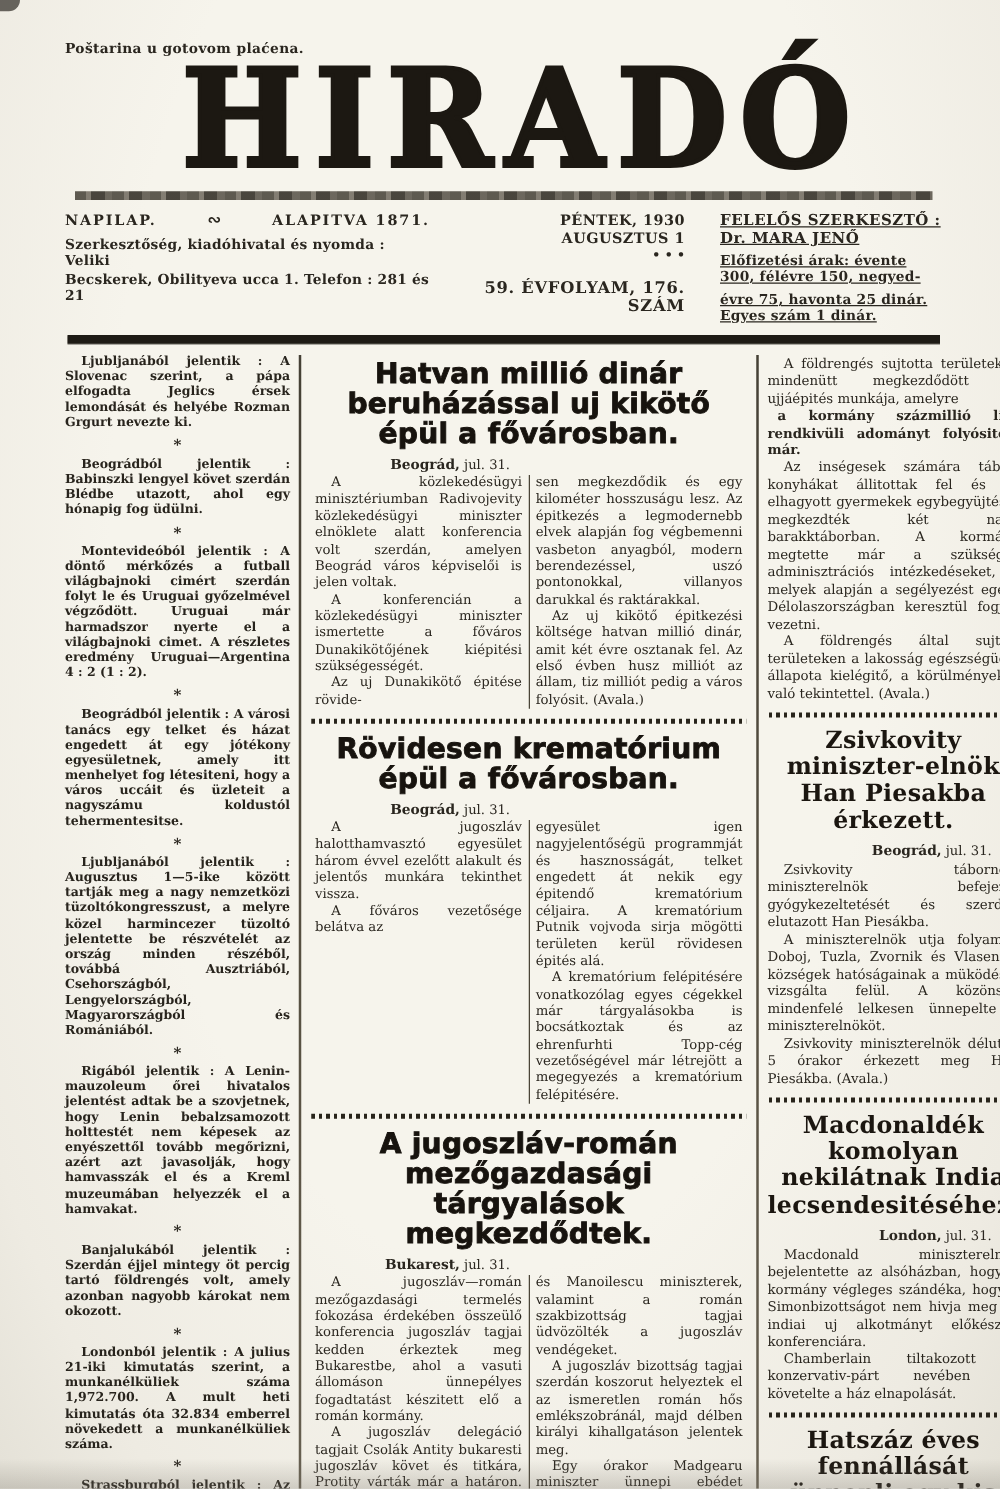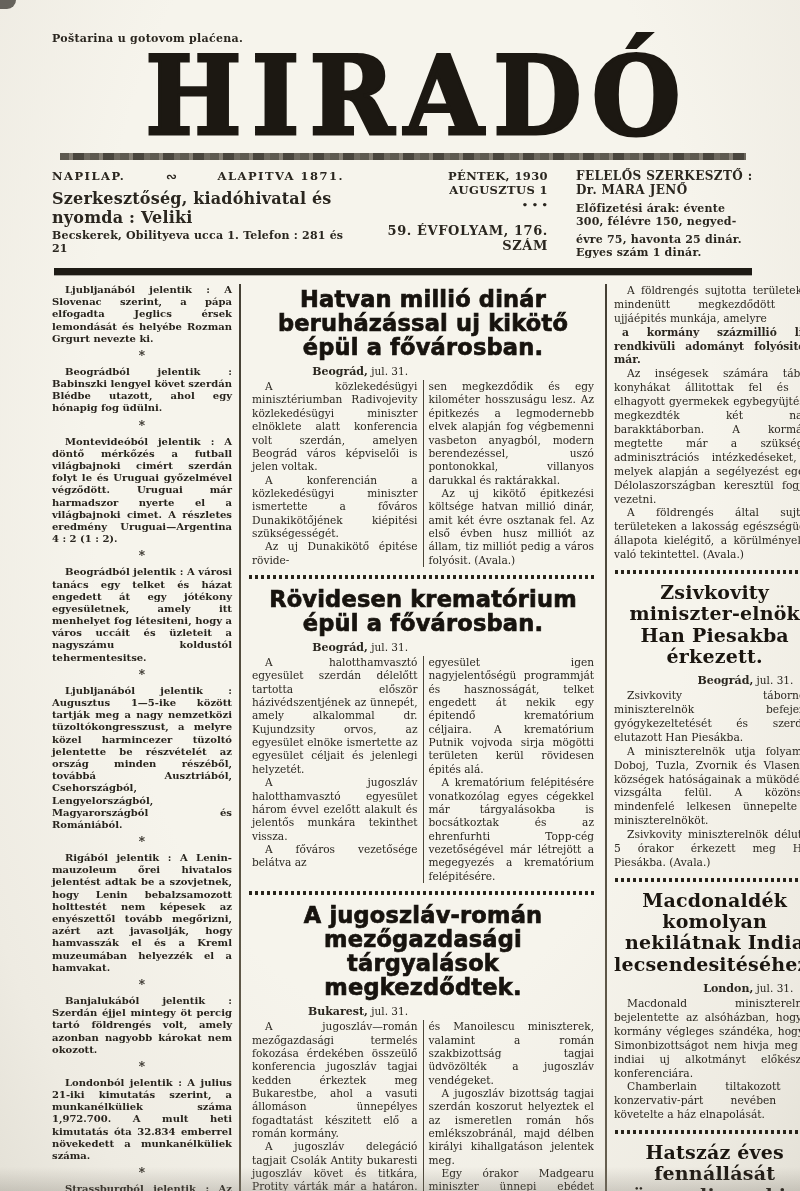--- a/index.html
+++ b/index.html
@@ -21,27 +21,27 @@
     text-align:center;font-size:102px;font-weight:bold;line-height:.98;
     letter-spacing:10px;color:#1c1812;-webkit-text-stroke:3px #1c1812;
     transform:scaleY(1.06);margin:2px 0 0 30px;white-space:nowrap;
   }
   .mast-rule{height:7px;margin:6px 8px 9px 8px;opacity:.9;
     background:repeating-linear-gradient(90deg,#4d493f 0 9px,#767065 9px 13px,#36322a 13px 24px,#5d584e 24px 30px);}
   .info-row{display:flex;gap:28px;font-weight:bold;align-items:flex-start;}
   .info-left{width:292px;flex:none;}
   .info-l1{display:flex;justify-content:space-between;font-size:11.5px;letter-spacing:1.5px;align-items:center;}
   .ornament{font-family:"DejaVu Sans",sans-serif;font-size:13px;letter-spacing:0;}
-  .info-l2{font-size:16px;margin-top:5px;letter-spacing:.2px;}
+  .info-l2{font-size:11px;margin-top:5px;letter-spacing:.2px;}
   .info-l3{font-size:11px;margin-top:2px;letter-spacing:.2px;}
   .info-center{width:176px;flex:none;text-align:right;}
   .ic-date{font-size:11.5px;letter-spacing:.4px;}
   .ic-dots{font-size:10px;line-height:1;margin:3px 0;}
   .ic-issue{font-size:13px;margin-top:13px;letter-spacing:.6px;}
-  .info-right{flex:1;}
+  .info-right{flex:1;text-decoration:underline;}
   .ir-editor{font-size:12px;letter-spacing:.4px;}
   .ir-sub{font-size:11px;margin-top:5px;letter-spacing:.2px;}
   .thick-rule{height:7px;background:#1e1b15;margin:9px 2px 9px 2px;
     box-shadow:0 1px 0 rgba(30,27,21,.35);}
 
   
   .columns{display:flex;align-items:stretch;}
   .vrule{width:2px;flex:none;background:linear-gradient(#454035,#5a5344 60%,#6a6354);margin:0 7px;}
   .col-left{width:180px;flex:none;}
   .col-center{width:350px;flex:none;}
@@ -150,21 +150,20 @@
             </div>
           </div>
         </div>
         <div class="dotsep"></div>
 
         <div class="c-art">
           <div class="c-headline">Rövidesen krematórium épül a fővárosban.</div>
           <div class="dateline"><span class="dl-city">Beográd,</span> <span>jul. 31.</span></div>
           <div class="art-cols">
             <div class="art-sub">
-              <p>A halotthamvasztó egyesület szerdán délelőtt tartotta először házivédszentjének az ünnepét, amely alkalommal dr. Kujundzsity orvos, az egyesület elnöke ismertette az egyesület céljait és jelenlegi helyzetét.</p>
               <p>A jugoszláv halotthamvasztó egyesület három évvel ezelőtt alakult és jelentős munkára tekinthet vissza.</p>
               <p>A főváros vezetősége belátva az</p>
             </div>
             <div class="sub-rule"></div>
             <div class="art-sub">
               <p class="cont">egyesület igen nagyjelentőségü programmját és hasznosságát, telket engedett át nekik egy épitendő krematórium céljaira. A krematórium Putnik vojvoda sirja mögötti területen kerül rövidesen épités alá.</p>
               <p>A krematórium felépitésére vonatkozólag egyes cégekkel már tárgyalásokba is bocsátkoztak és az ehrenfurhti Topp-cég vezetőségével már létrejött a megegyezés a krematórium felépitésére.</p>
             </div>
           </div>
         </div>

